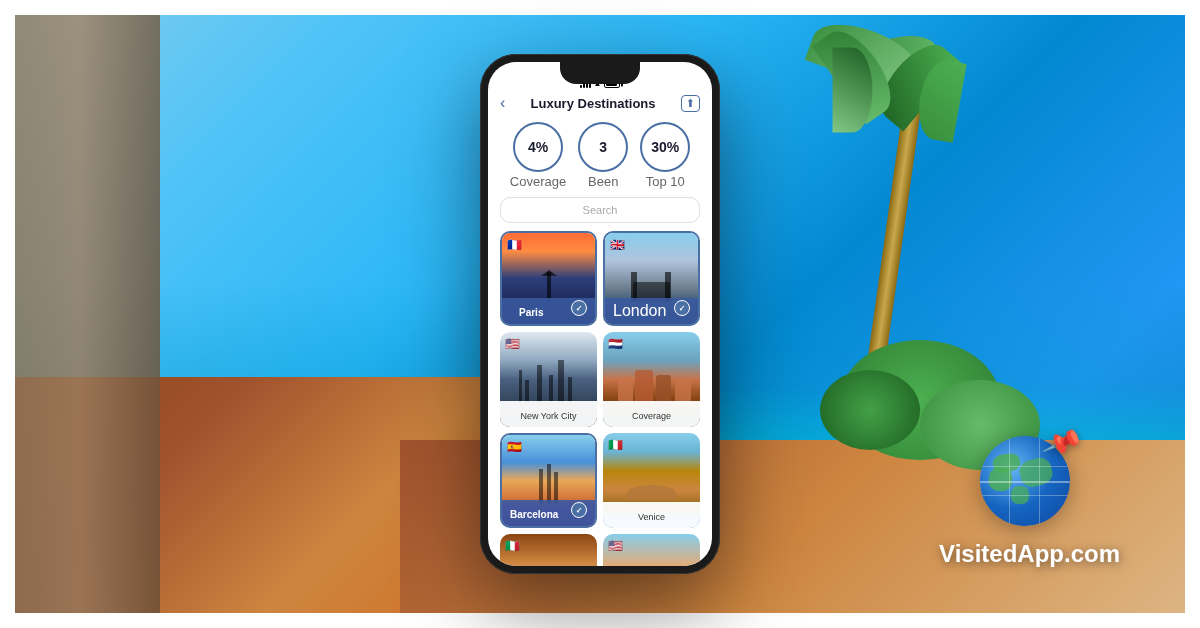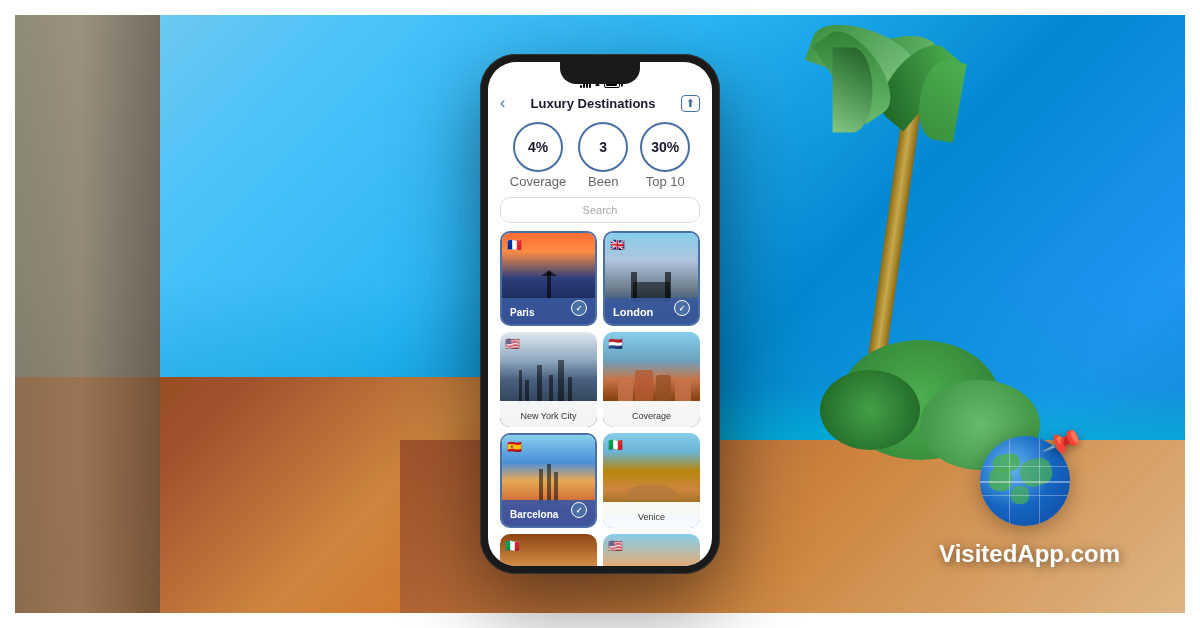--- a/index.html
+++ b/index.html
@@ -385,35 +385,35 @@
 
         <div style="position:relative; border-radius:10px; overflow:hidden; height:95px; border:2px solid #4A6FA5;">
           <div style="width:100%;height:100%;background:linear-gradient(180deg,#FF6B35 0%,#FF8C42 20%,#2C3E7A 50%,#1a2655 80%,#0d1b3e 100%);">
 
             <div style="position:absolute;bottom:22px;left:50%;transform:translateX(-50%);width:4px;height:30px;background:rgba(0,0,0,0.6);"></div>
             <div style="position:absolute;bottom:48px;left:50%;transform:translateX(-50%);border-left:8px solid transparent;border-right:8px solid transparent;border-bottom:6px solid rgba(0,0,0,0.6);"></div>
           </div>
           <span class="flag-emoji">🇫🇷</span>
           <div class="checkmark">✓</div>
           <div style="position:absolute;bottom:0;left:0;right:0;background:rgba(58,90,160,0.88);padding:4px 8px;">
-            <span style="font-size:10px;font-weight:600;color:white;">Paris</span>
+            <span style="font-size:10px;font-weight:600;color:white;margin-left:9px;">Paris</span>
           </div>
         </div>
 
         <div style="position:relative; border-radius:10px; overflow:hidden; height:95px; border:2px solid #4A6FA5;">
           <div style="width:100%;height:100%;background:linear-gradient(180deg,#87CEEB 0%,#B0C4DE 30%,#708090 60%,#2F4F6F 80%,#1C3A5C 100%);">
 
             <div style="position:absolute;bottom:22px;left:30%;width:40%;height:20px;background:rgba(0,0,0,0.5);border-radius:2px;"></div>
             <div style="position:absolute;bottom:22px;left:28%;width:6px;height:30px;background:rgba(0,0,0,0.6);"></div>
             <div style="position:absolute;bottom:22px;left:65%;width:6px;height:30px;background:rgba(0,0,0,0.6);"></div>
           </div>
           <span class="flag-emoji">🇬🇧</span>
           <div class="checkmark">✓</div>
           <div style="position:absolute;bottom:0;left:0;right:0;background:rgba(58,90,160,0.88);padding:4px 8px;">
-            <span style="font-size:11px;font-weight:700;color:white;">London</span>
+            <span style="font-size:16px;font-weight:400;color:white;">London</span>
           </div>
         </div>
 
         <div style="position:relative; border-radius:10px; overflow:hidden; height:95px;">
           <div style="width:100%;height:100%;background:linear-gradient(180deg,#E0E8F0 0%,#8FA8C0 30%,#4A6080 50%,#2C3E50 80%,#1a252f 100%);">
 
             <div style="position:absolute;bottom:22px;left:20%;width:3px;height:35px;background:rgba(0,0,0,0.5);"></div>
             <div style="position:absolute;bottom:22px;left:26%;width:4px;height:25px;background:rgba(0,0,0,0.5);"></div>
             <div style="position:absolute;bottom:22px;left:38%;width:5px;height:40px;background:rgba(0,0,0,0.5);"></div>
             <div style="position:absolute;bottom:22px;left:50%;width:4px;height:30px;background:rgba(0,0,0,0.5);"></div>

